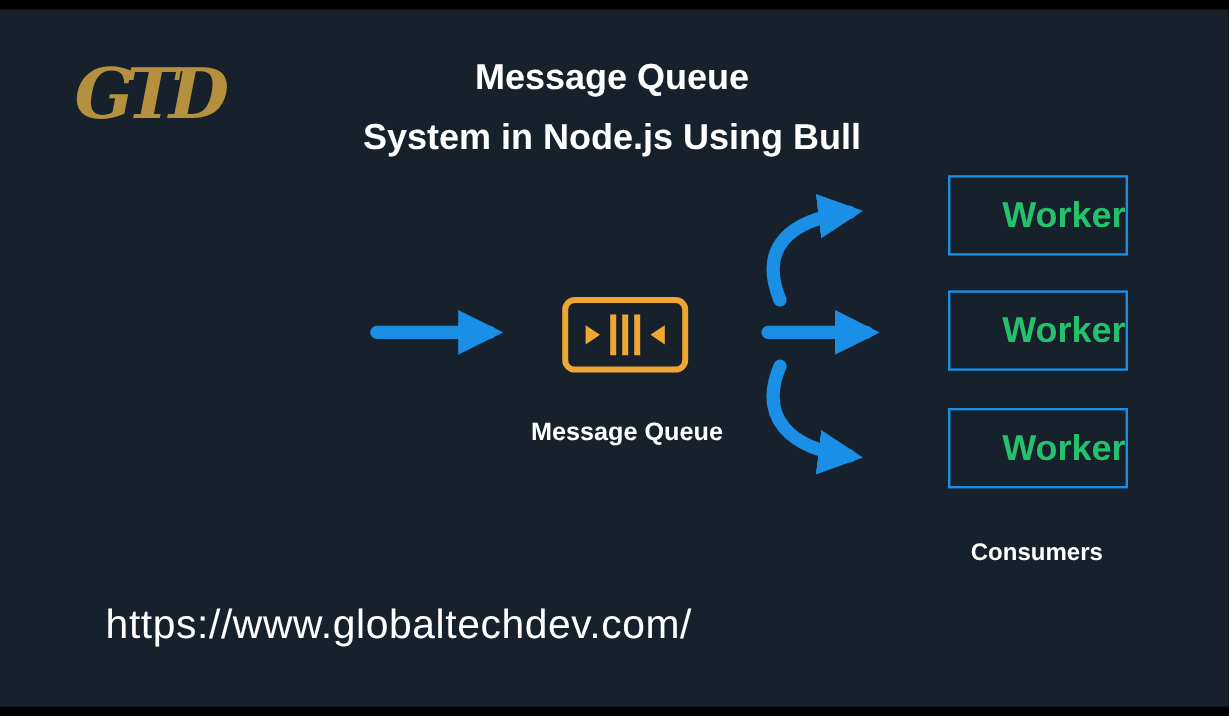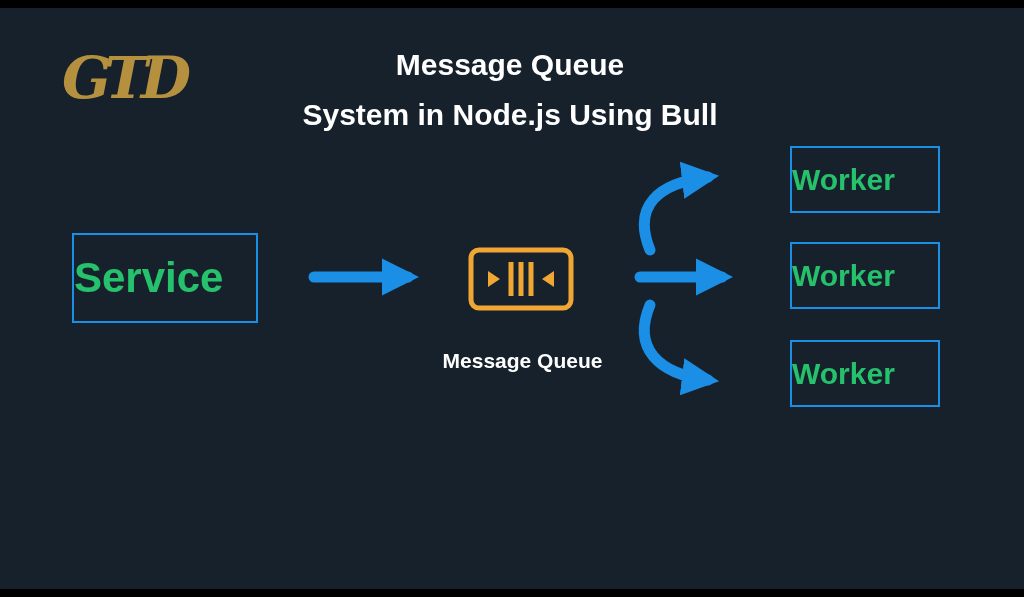--- a/index.html
+++ b/index.html
@@ -16,21 +16,21 @@
   .logo{position:absolute;left:58px;top:48px;width:130px;text-align:center;color:var(--gold);}
   .logo-monogram{font-family:"DejaVu Serif",serif;font-style:italic;font-weight:bold;
                  font-size:58px;letter-spacing:-7px;line-height:60px;display:block;}
   .logo-caption{display:block;font-size:9px;letter-spacing:1.6px;margin-top:2px;
                 font-weight:bold;}
 
   .title{position:absolute;left:200px;top:40px;width:620px;text-align:center;
          color:var(--text);font-size:30px;font-weight:600;line-height:50px;}
 
   .node-box{position:absolute;border:2px solid var(--blue);display:flex;
-            align-items:center;justify-content:flex-start;background:transparent;}
+            align-items:center;justify-content:flex-end;background:transparent;}
   .service-box{left:72px;top:233px;width:186px;height:90px;}
   .service-label{color:var(--green);font-size:42px;font-weight:bold;}
 
   .caption{position:absolute;color:var(--text);font-weight:bold;text-align:center;}
   .producer-caption{left:72px;top:362px;width:186px;font-size:23px;}
   .queue-caption{left:425px;top:349px;width:195px;font-size:21px;}
   .consumers-caption{left:788px;top:450px;width:152px;font-size:20px;}
 
   .queue-icon-wrap{position:absolute;left:468px;top:247px;width:106px;height:64px;}
 
@@ -69,23 +69,20 @@
       <marker id="arrowhead" viewBox="0 0 10 10" refX="7" refY="5" markerWidth="3.4" markerHeight="3.4" orient="auto-start-reverse">
         <path class="arrowhead-shape" d="M0,0 L10,5 L0,10 Z"></path>
       </marker>
     </defs>
     <path class="arrow" d="M 314 277 L 408 277" marker-end="url(#arrowhead)"></path>
     <path class="arrow" d="M 650 250 C 632 206 658 183 708 177" marker-end="url(#arrowhead)"></path>
     <path class="arrow" d="M 640 277 L 722 277" marker-end="url(#arrowhead)"></path>
     <path class="arrow" d="M 650 305 C 632 348 658 374 708 380" marker-end="url(#arrowhead)"></path>
   </svg>
 
-  <div class="node-box service-box">
-    <span class="service-label">Service</span>
-  </div>
 
   <div class="queue-icon-wrap">
     <svg viewBox="0 0 106 64" width="106" height="64" xmlns="http://www.w3.org/2000/svg">
       <rect class="queue-stroke" x="3" y="3" width="100" height="58" rx="8" stroke-width="5"></rect>
       <polygon class="queue-fill" points="20,24 20,40 32,32"></polygon>
       <line class="queue-stroke" x1="43" y1="15" x2="43" y2="49" stroke-width="5"></line>
       <line class="queue-stroke" x1="53" y1="15" x2="53" y2="49" stroke-width="5"></line>
       <line class="queue-stroke" x1="63" y1="15" x2="63" y2="49" stroke-width="5"></line>
       <polygon class="queue-fill" points="86,24 86,40 74,32"></polygon>
     </svg>
@@ -94,15 +91,17 @@
 
   <div class="node-box worker-box worker-1">
     <span class="worker-label">Worker</span>
   </div>
   <div class="node-box worker-box worker-2">
     <span class="worker-label">Worker</span>
   </div>
   <div class="node-box worker-box worker-3">
     <span class="worker-label">Worker</span>
   </div>
+  <div class="caption consumers-caption">Consumers</div>
 
+  <div class="footer-url">https://www.globaltechdev.com/</div>
 
 </div>
 
 </body></html>

